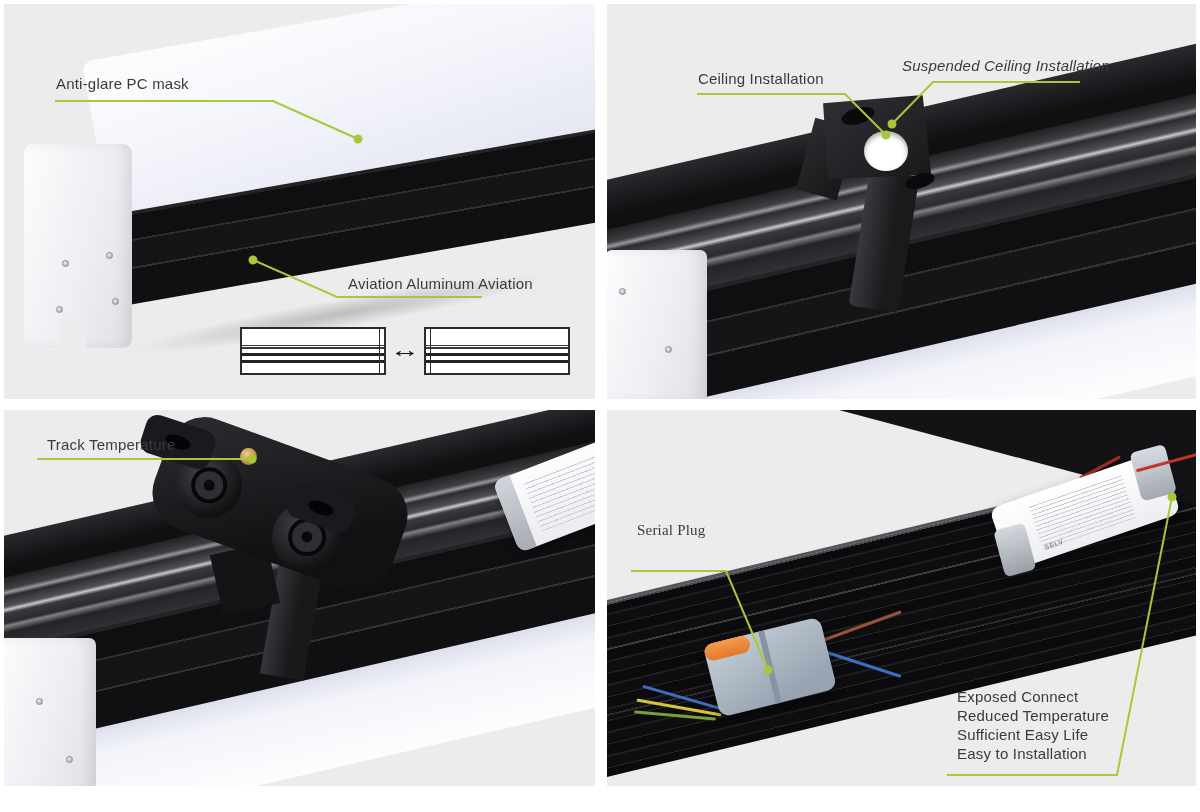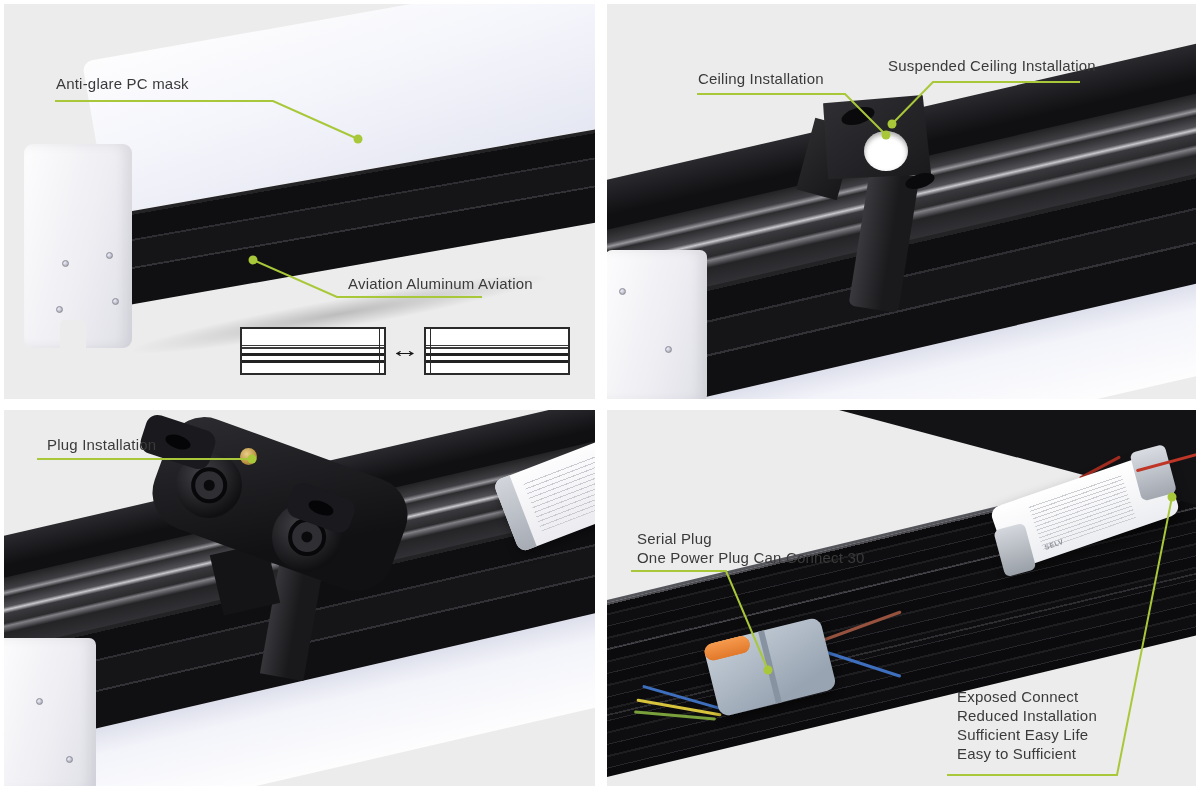--- a/index.html
+++ b/index.html
@@ -178,21 +178,21 @@
     <div class="tr-oval o2"></div>
     <div class="tr-hole"></div>
 
     <svg class="callouts" viewBox="0 0 589 395">
       <polyline points="90,90 238,90 279,131" fill="none" stroke="var(--accent)" stroke-width="2"></polyline>
       <circle cx="279" cy="131" r="4.5" fill="var(--accent)"></circle>
       <polyline points="473,78 326,78 285,120" fill="none" stroke="var(--accent)" stroke-width="2"></polyline>
       <circle cx="285" cy="120" r="4.5" fill="var(--accent)"></circle>
     </svg>
     <div class="label" style="left:91px;top:66px;">Ceiling Installation</div>
-    <div class="label" style="left:281px;top:53px;">Suspended Ceiling Installation</div>
+    <div class="label" style="left:295px;top:53px;font-style:italic;">Suspended Ceiling Installation</div>
   </section>
 
   <section class="panel panel-bl">
     <div class="band bl-wall darkwall"></div>
     <div class="band bl-channel channel-metal"></div>
     <div class="band bl-front black-face"></div>
     <div class="band bl-diffuser diffuser-face"></div>
     <div class="endcap bl-cap">
       <div class="screw" style="left:40px;top:60px;"></div>
       <div class="screw" style="left:70px;top:118px;"></div>
@@ -214,21 +214,21 @@
     </div>
     <div class="track-tab tab2">
       <div class="hole"></div>
     </div>
     <div class="gold-screw"></div>
 
     <svg class="callouts" viewBox="0 0 591 376">
       <polyline points="33,49 248,49" fill="none" stroke="var(--accent)" stroke-width="2"></polyline>
       <circle cx="248" cy="49" r="4.5" fill="var(--accent)"></circle>
     </svg>
-    <div class="label" style="left:43px;top:26px;">Plug Installation</div>
+    <div class="label" style="left:43px;top:26px;">Track Temperature</div>
   </section>
 
   <section class="panel panel-br">
     <div class="band br-band"></div>
     <div class="abs br-wedge"></div>
     <div class="wire wire-red1"></div>
     <div class="wire wire-red2"></div>
     <div class="br-driver">
       <div class="cap-l"></div>
       <div class="cap-r"></div>
@@ -249,25 +249,24 @@
       <div class="lever lv-c r3l"></div>
       <div class="lever lv-c r3r"></div>
     </div>
 
     <svg class="callouts" viewBox="0 0 589 376">
       <polyline points="24,161 119,161 161,260" fill="none" stroke="var(--accent)" stroke-width="2"></polyline>
       <circle cx="161" cy="260" r="4.5" fill="var(--accent)"></circle>
       <polyline points="340,365 510,365 565,87" fill="none" stroke="var(--accent)" stroke-width="2"></polyline>
       <circle cx="565" cy="87" r="4.5" fill="var(--accent)"></circle>
     </svg>
-    <div class="label" style="left:30px;top:119px;">
+    <div class="label" style="left:30px;top:111px;font-family:Liberation Serif, serif;">
       <span class="ln">Serial Plug</span>
-      <span class="ln">One Power Plug Can Connect 30</span>
     </div>
     <div class="label" style="left:350px;top:277px;">
       <span class="ln">Exposed Connect</span>
-      <span class="ln">Reduced Installation</span>
+      <span class="ln">Reduced Temperature</span>
       <span class="ln">Sufficient Easy Life</span>
-      <span class="ln">Easy to Sufficient</span>
+      <span class="ln">Easy to Installation</span>
     </div>
   </section>
 
 </div>
 
 </body></html>

